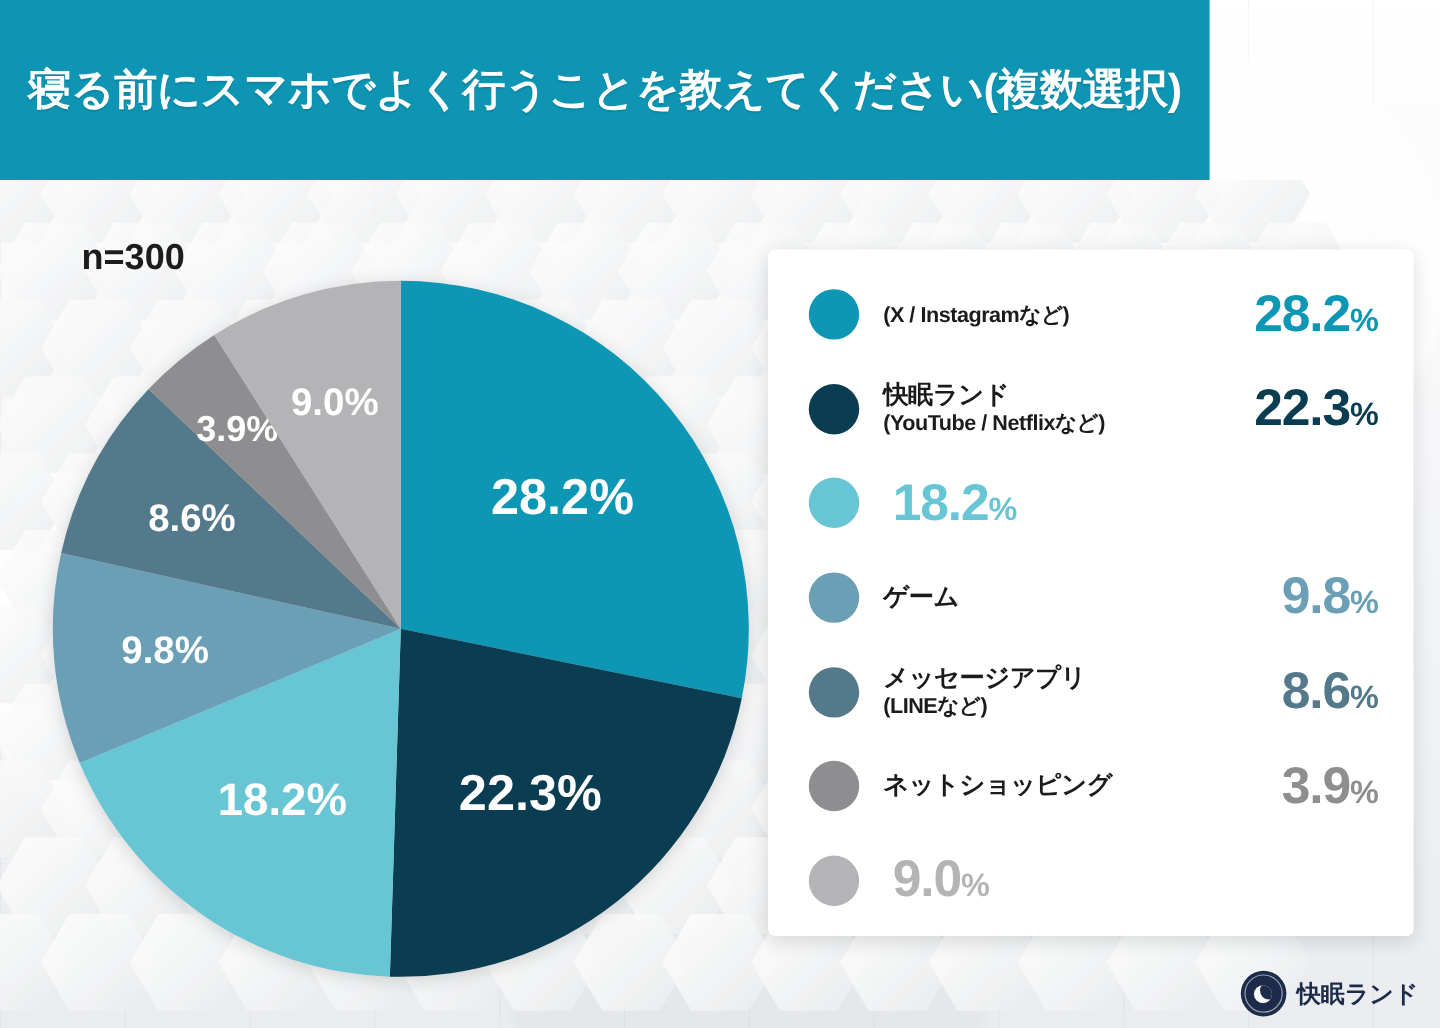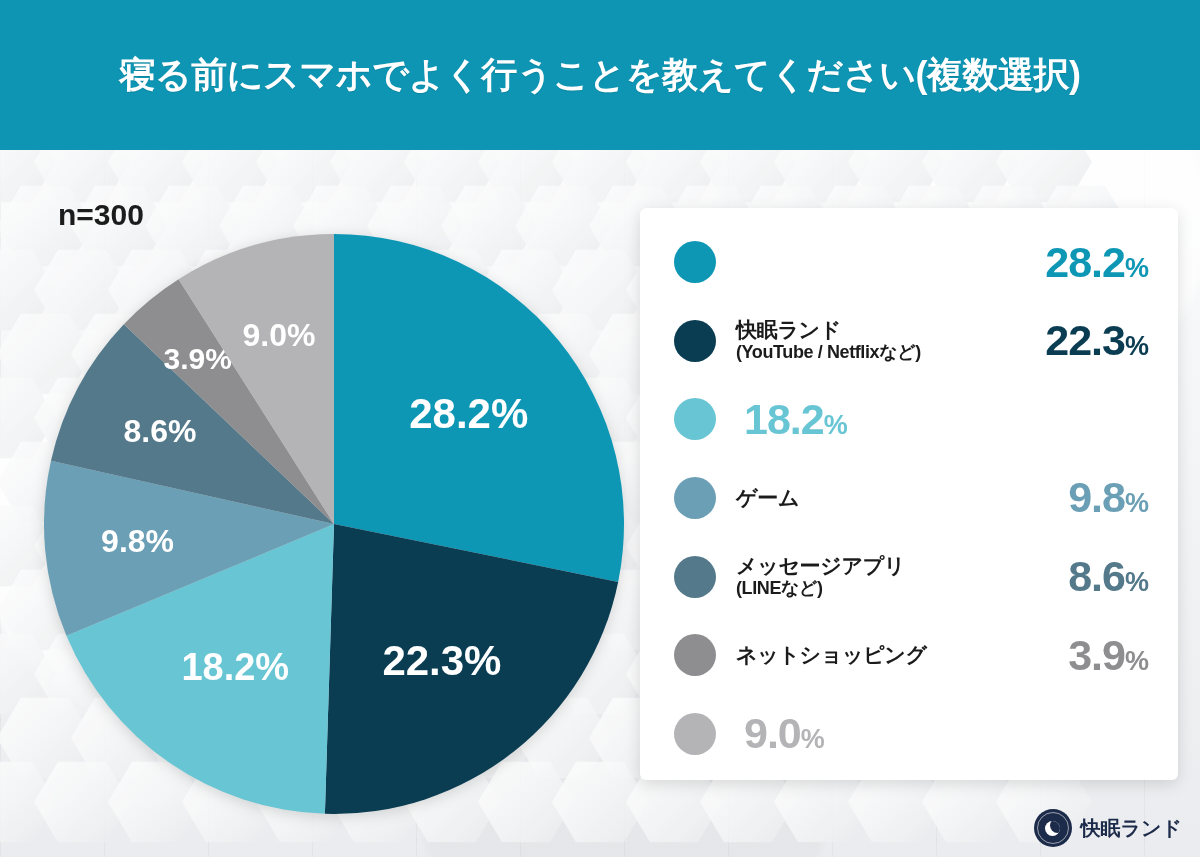--- a/index.html
+++ b/index.html
@@ -34,36 +34,36 @@
   .hexrow span{
     position:absolute; width:96px; height:84px; display:block;
     background:linear-gradient(135deg,#ffffff 0%,#f4f5f6 55%,#e9eaec 100%);
     clip-path:polygon(25% 2%,75% 2%,100% 50%,75% 98%,25% 98%,0% 50%);
     box-shadow:0 0 0 1px rgba(0,0,0,0.018);
     opacity:.85;
   }
 
   
   .header{
-    position:absolute; left:0; top:0; width:1200px; height:150px;
+    position:absolute; left:0; top:0; width:1008px; height:150px;
     background:#0d95b3;
     display:flex; align-items:center; justify-content:center;
   }
   .header h1{
     color:#ffffff;
     font-size:36px;
     font-weight:bold;
     letter-spacing:-0.5px;
     white-space:nowrap;
     text-shadow:0 1px 1px rgba(0,0,0,.10);
   }
 
   
   .n-label{
-    position:absolute; left:58px; top:198px;
+    position:absolute; left:68px; top:198px;
     font-size:30px; font-weight:bold; color:#1c1c1c;
     letter-spacing:0px;
   }
 
   
   .pie-wrap{ position:absolute; left:38px; top:228px; width:592px; height:592px; }
   .pie-svg{ display:block; filter:drop-shadow(0 3px 7px rgba(0,0,0,.14)); }
   .slice-label{
     font-family:"Liberation Sans","DejaVu Sans",sans-serif;
     font-weight:bold; fill:#ffffff;
@@ -319,20 +319,21 @@
         <text x="159.72895505658795" y="130.2189325947303" text-anchor="middle" dominant-baseline="central" class="slice-label" font-size="30">3.9%</text>
         <path d="M 296 296 L 140.61022945609085 51.14490160441568 A 290 290 0 0 1 295.99999999999994 6 Z" fill="#b4b4b6"></path>
         <text x="240.9829538890639" y="106.63008518450684" text-anchor="middle" dominant-baseline="central" class="slice-label" font-size="32">9.0%</text>
       </svg>
   </div>
 
   <div class="legend" id="legend">
       <div class="legend-row">
         <div class="dot" style="background: rgb(13, 151, 181);"></div>
         <div class="ltext">
+          <div class="l2">(X / Instagramなど)</div>
         </div>
         <div class="lval" style="color: rgb(13, 151, 181);">28.2<span class="pct">%</span></div>
       </div>
       <div class="legend-row">
         <div class="dot" style="background: rgb(10, 60, 82);"></div>
         <div class="ltext">
           <div class="l1">快眠ランド</div>
           <div class="l2">(YouTube / Netflixなど)</div>
         </div>
         <div class="lval" style="color: rgb(10, 60, 82);">22.3<span class="pct">%</span></div>

